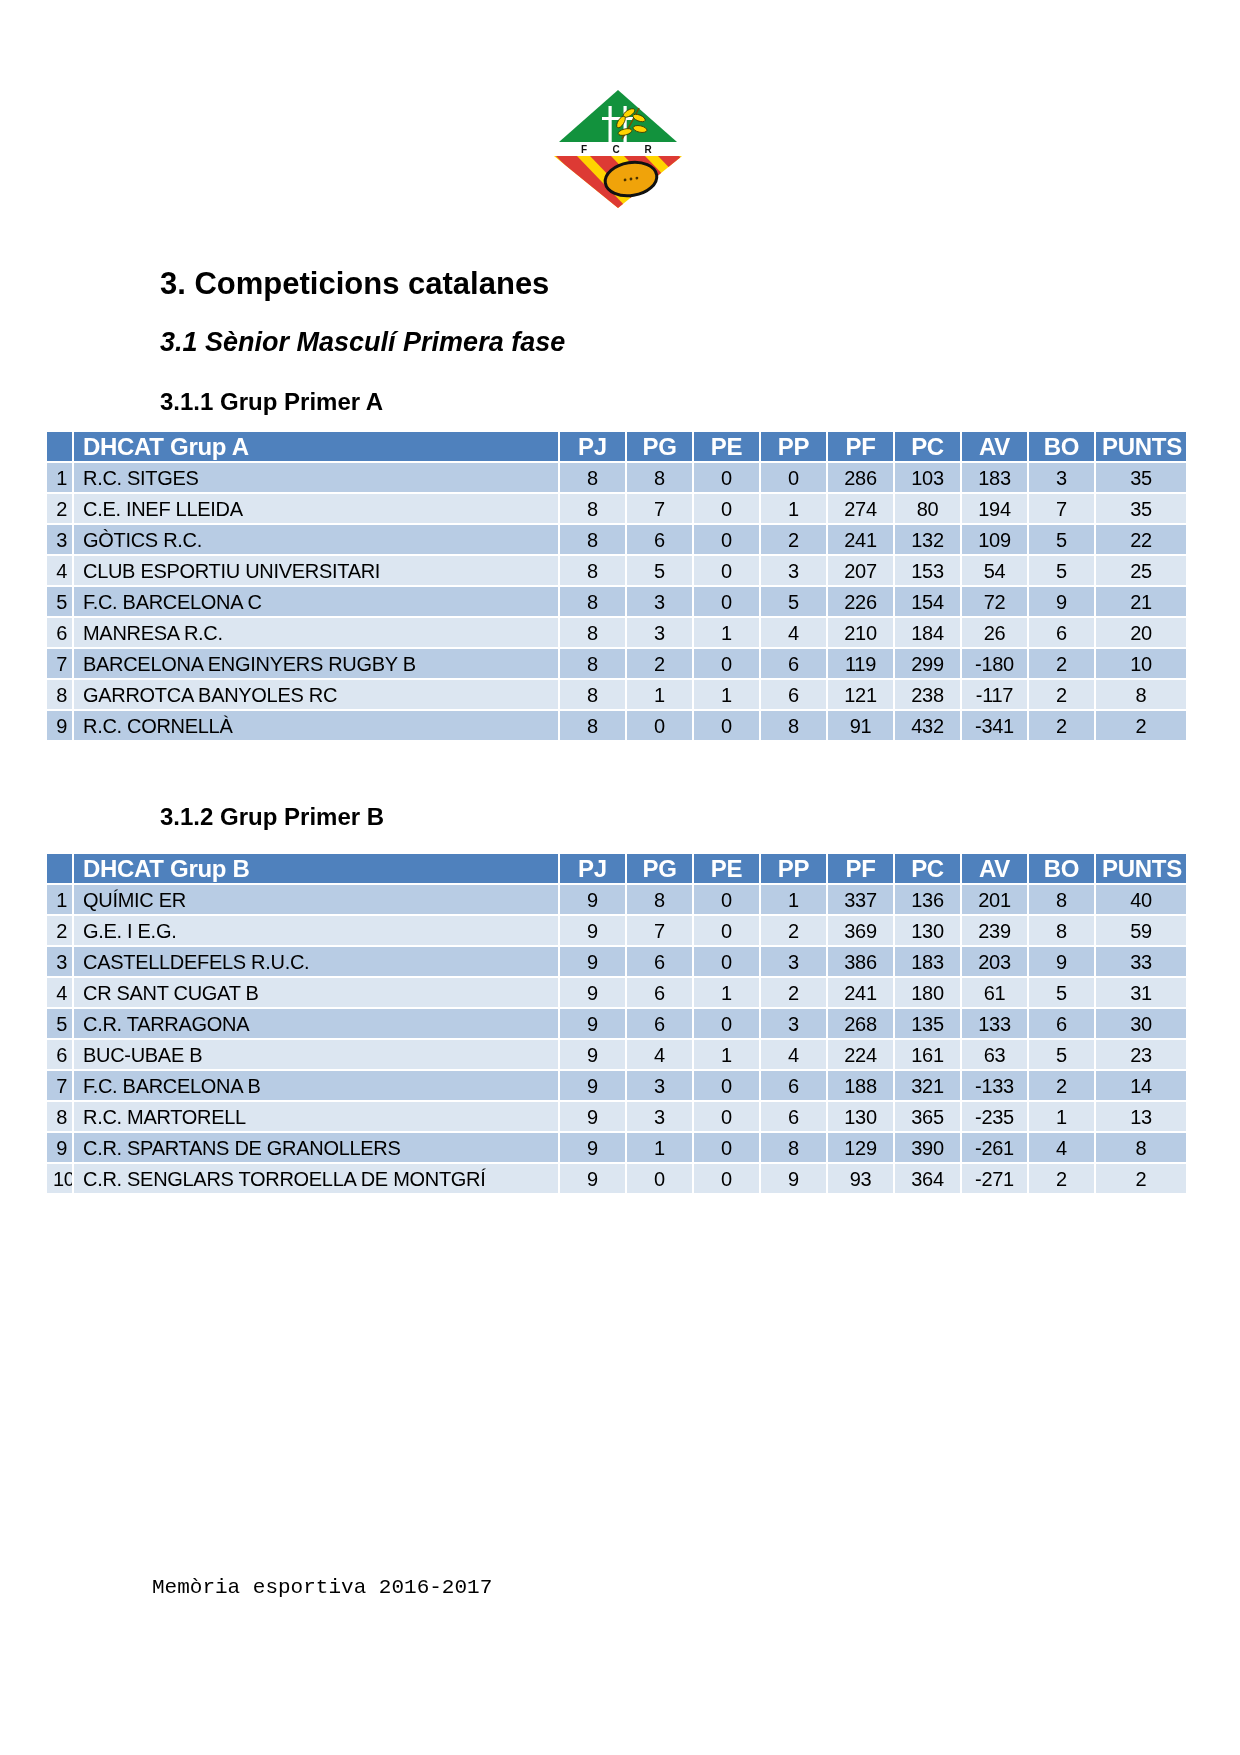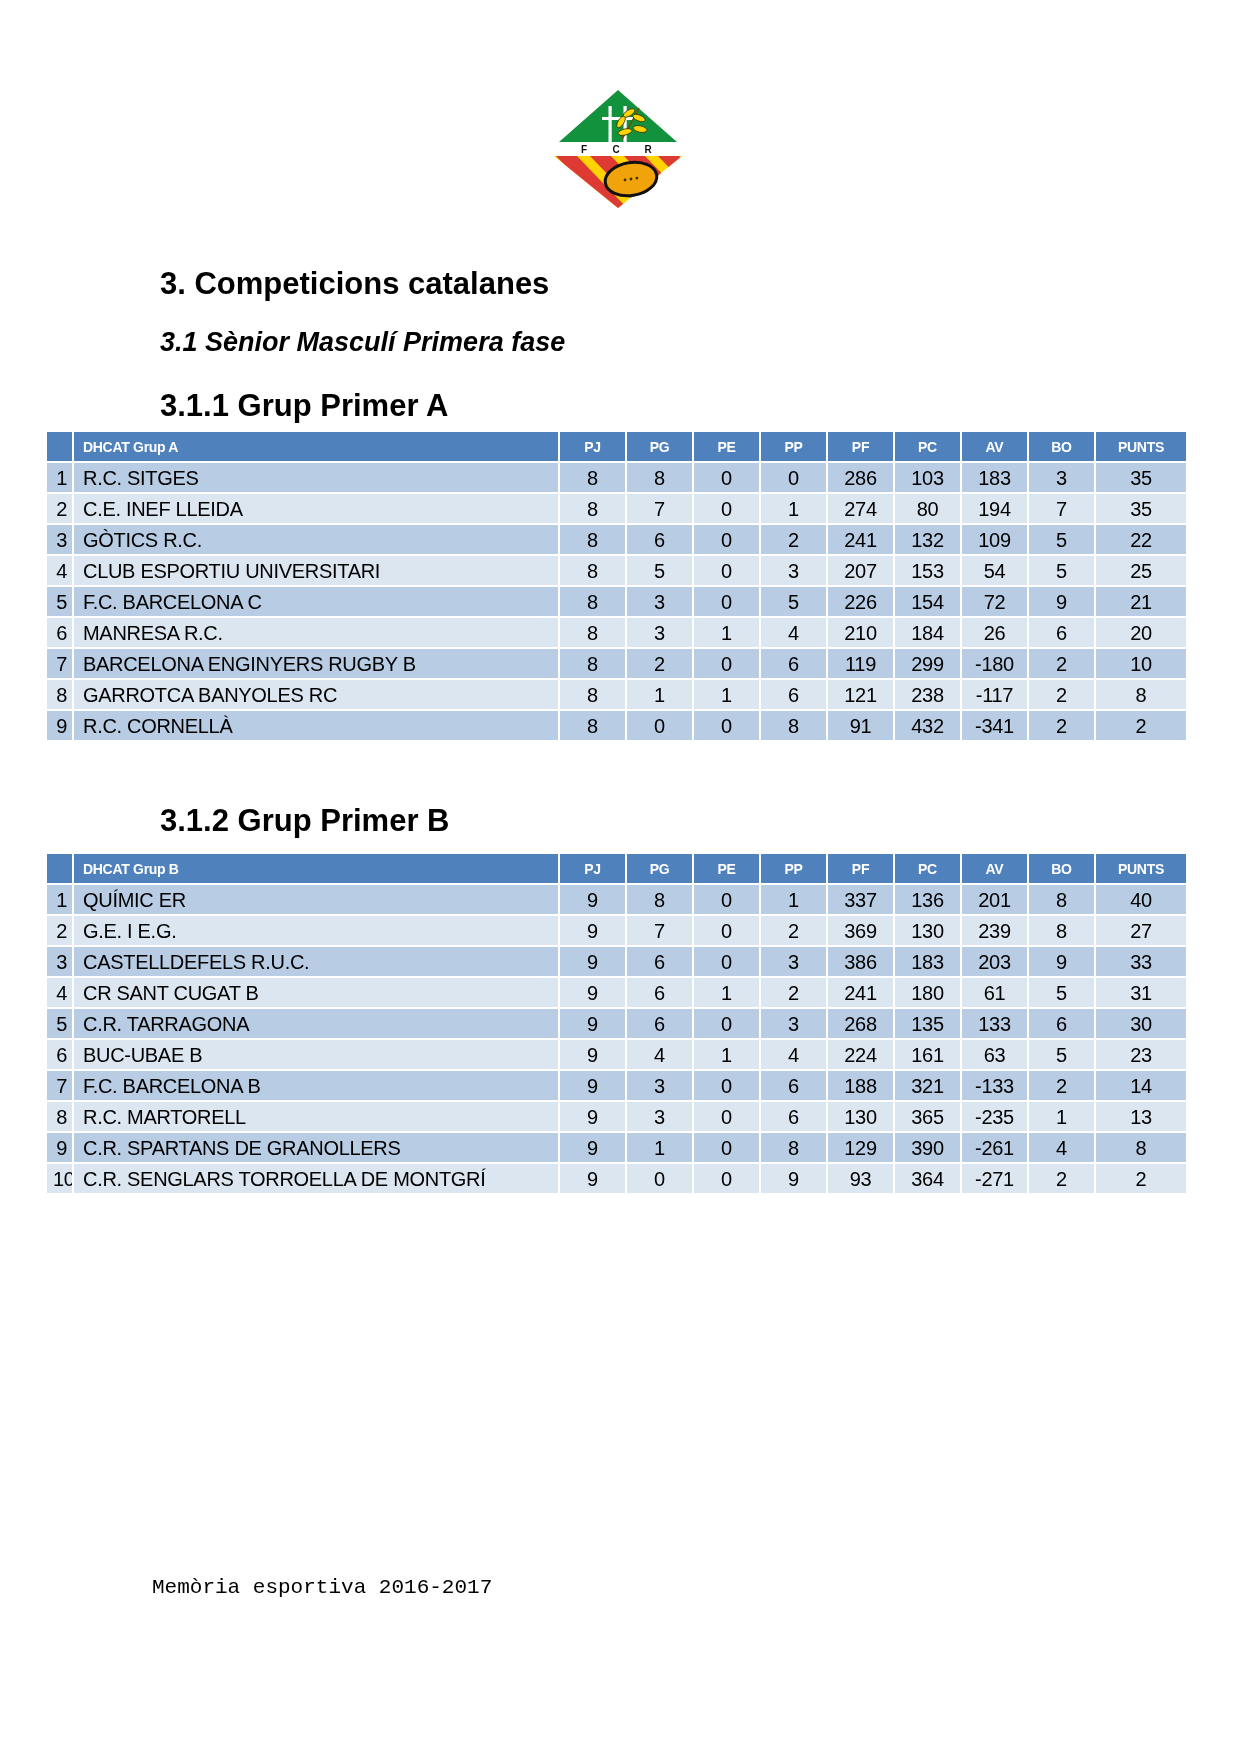--- a/index.html
+++ b/index.html
@@ -5,21 +5,21 @@
   html,body{margin:0;padding:0;}
   body{
     width:1240px;height:1755px;background:#ffffff;position:relative;
     font-family:"Liberation Sans",sans-serif;color:#000;
     overflow:hidden;
   }
   .abs{position:absolute;}
   
   .h1{left:160px;top:266px;font-size:31px;font-weight:700;letter-spacing:0px;text-align:right;}
   .h2{left:160px;top:327px;font-size:27px;font-weight:700;font-style:italic;}
-  .h3{font-size:31px;font-weight:700;}
+  .h3{font-size:24px;font-weight:700;}
   .h3a{left:160px;top:388px;}
   .h3b{left:160px;top:803px;}
   
   .footer{left:152px;top:1576px;font-family:Liberation Mono, monospace;font-size:21px;}
   
   .logo{left:552px;top:86px;width:132px;height:124px;}
   .logo-green{fill:var(--logo-green);}
   .logo-yellow{fill:var(--logo-yellow);}
   .logo-red{fill:var(--logo-red);}
   .logo-orange{fill:var(--logo-orange);}
@@ -30,21 +30,21 @@
   }
   .table-a{left:45px;top:430px;}
   .table-b{left:45px;top:838px;margin-top:14px;}
   table.standings th, table.standings td{
     border:2px solid #ffffff;height:29px;padding:0 6px;
     font-size:20px;line-height:1;overflow:hidden;white-space:nowrap;
     letter-spacing:-0.3px;
   }
   table.standings thead th{
     background:var(--header-bg);color:var(--header-text);
-    font-weight:700;font-size:14px;text-align:center;
+    font-weight:700;font-size:24px;text-align:center;
   }
   table.standings thead th.team{text-align:left;padding-left:9px;}
   table.standings tbody tr.odd td{background:var(--row-odd);}
   table.standings tbody tr.even td{background:var(--row-even);}
   table.standings td.rank{text-align:right;padding-right:5px;}
   table.standings td.team{text-align:left;padding-left:9px;}
   table.standings td.num, table.standings th.num{text-align:center;}
 </style>
 </head>
 <body>
@@ -300,21 +300,21 @@
         <td class="rank">2</td>
         <td class="team">G.E. I E.G.</td>
         <td class="num">9</td>
         <td class="num">7</td>
         <td class="num">0</td>
         <td class="num">2</td>
         <td class="num">369</td>
         <td class="num">130</td>
         <td class="num">239</td>
         <td class="num">8</td>
-        <td class="num">27</td>
+        <td class="num">59</td>
       </tr>
       <tr class="odd">
         <td class="rank">3</td>
         <td class="team">CASTELLDEFELS R.U.C.</td>
         <td class="num">9</td>
         <td class="num">6</td>
         <td class="num">0</td>
         <td class="num">3</td>
         <td class="num">386</td>
         <td class="num">183</td>

